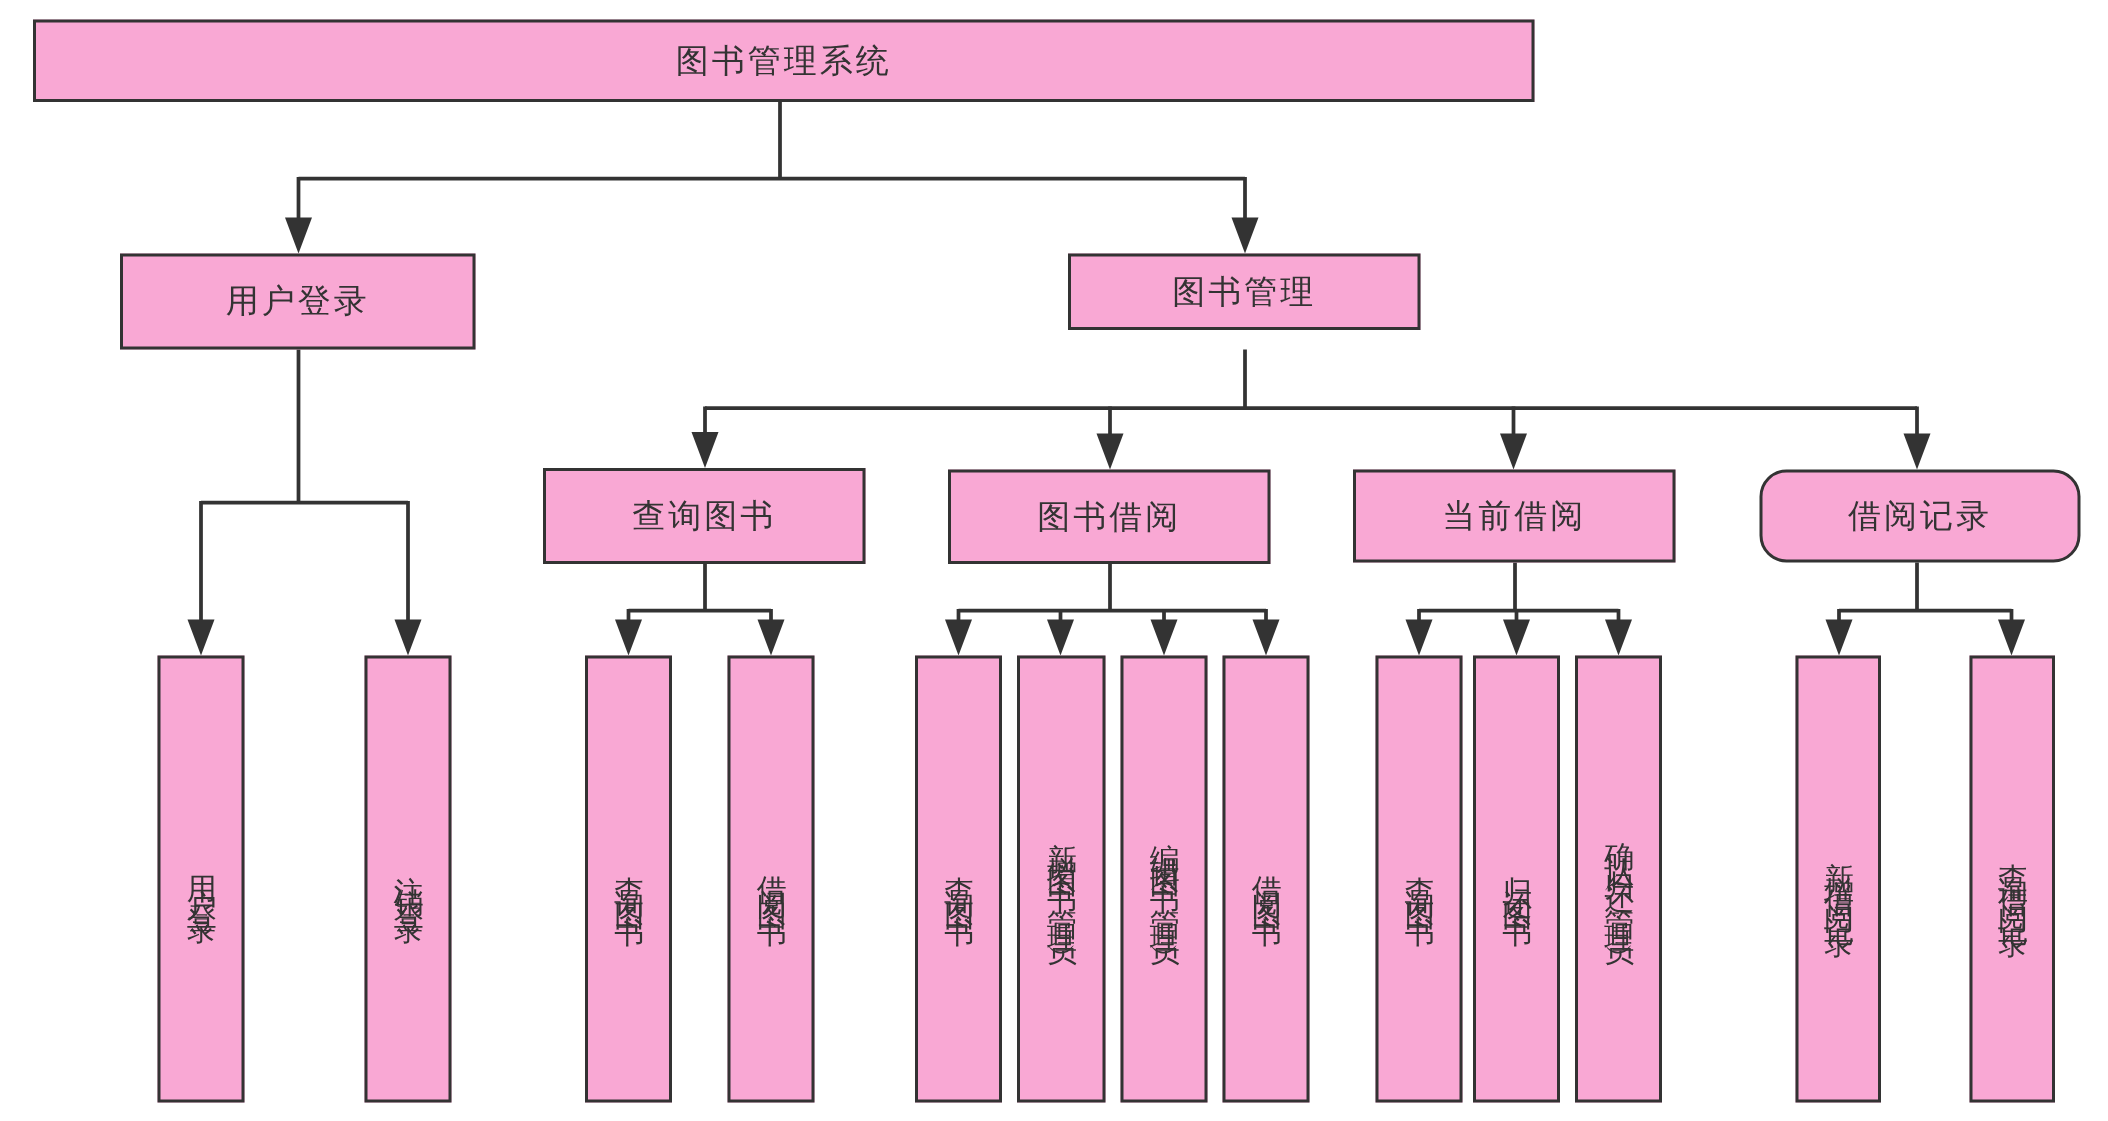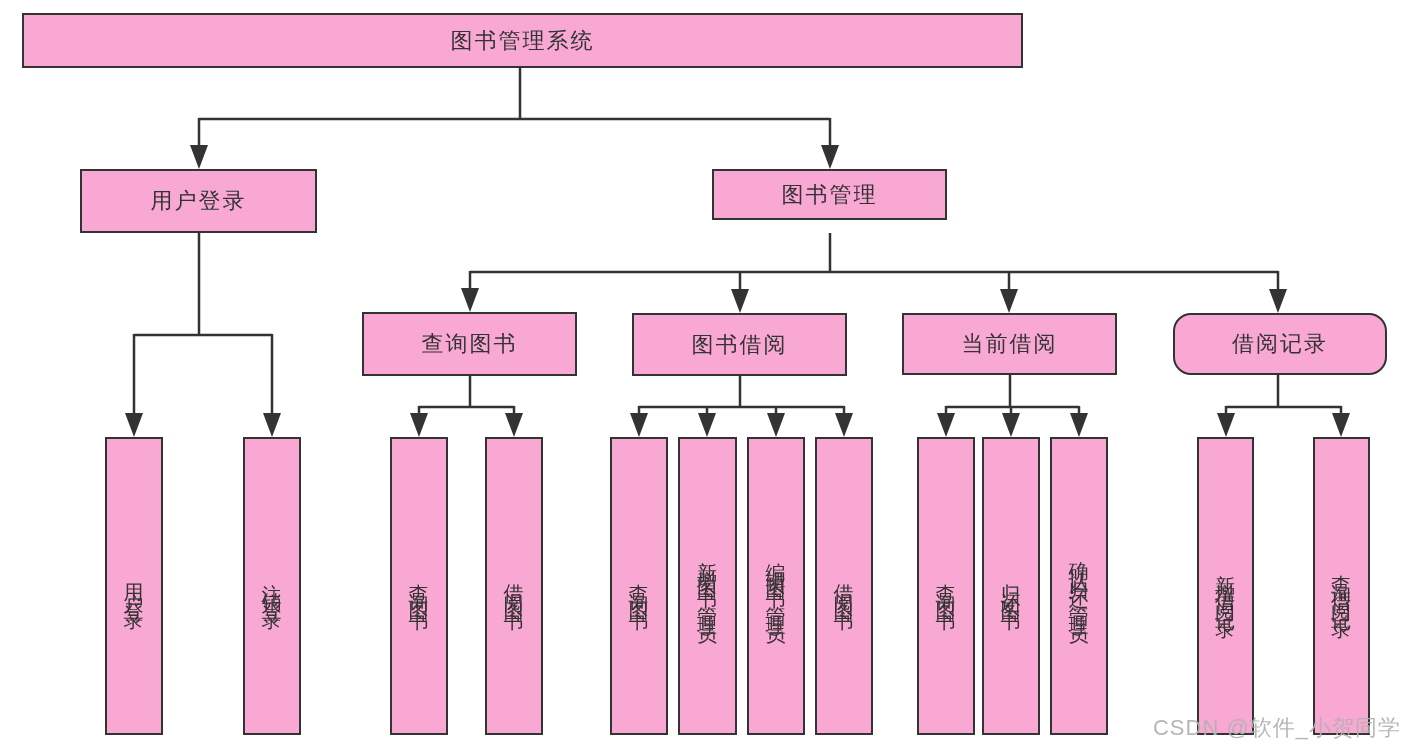--- a/index.html
+++ b/index.html
@@ -177,15 +177,14 @@
   <div class="node v" style="left:1050px; top:437px; width:58px; height:298px;">
     <span>确认归还（管理员）</span>
   </div>
   <div class="node v" style="left:1197px; top:437px; width:57px; height:298px;">
     <span>新增借阅记录</span>
   </div>
   <div class="node v" style="left:1313px; top:437px; width:57px; height:298px;">
     <span>查询借阅记录</span>
   </div>
 
-  <div class="watermark">CSDN @软件_小贺同学</div>
 
 </div>
 
 </body></html>

